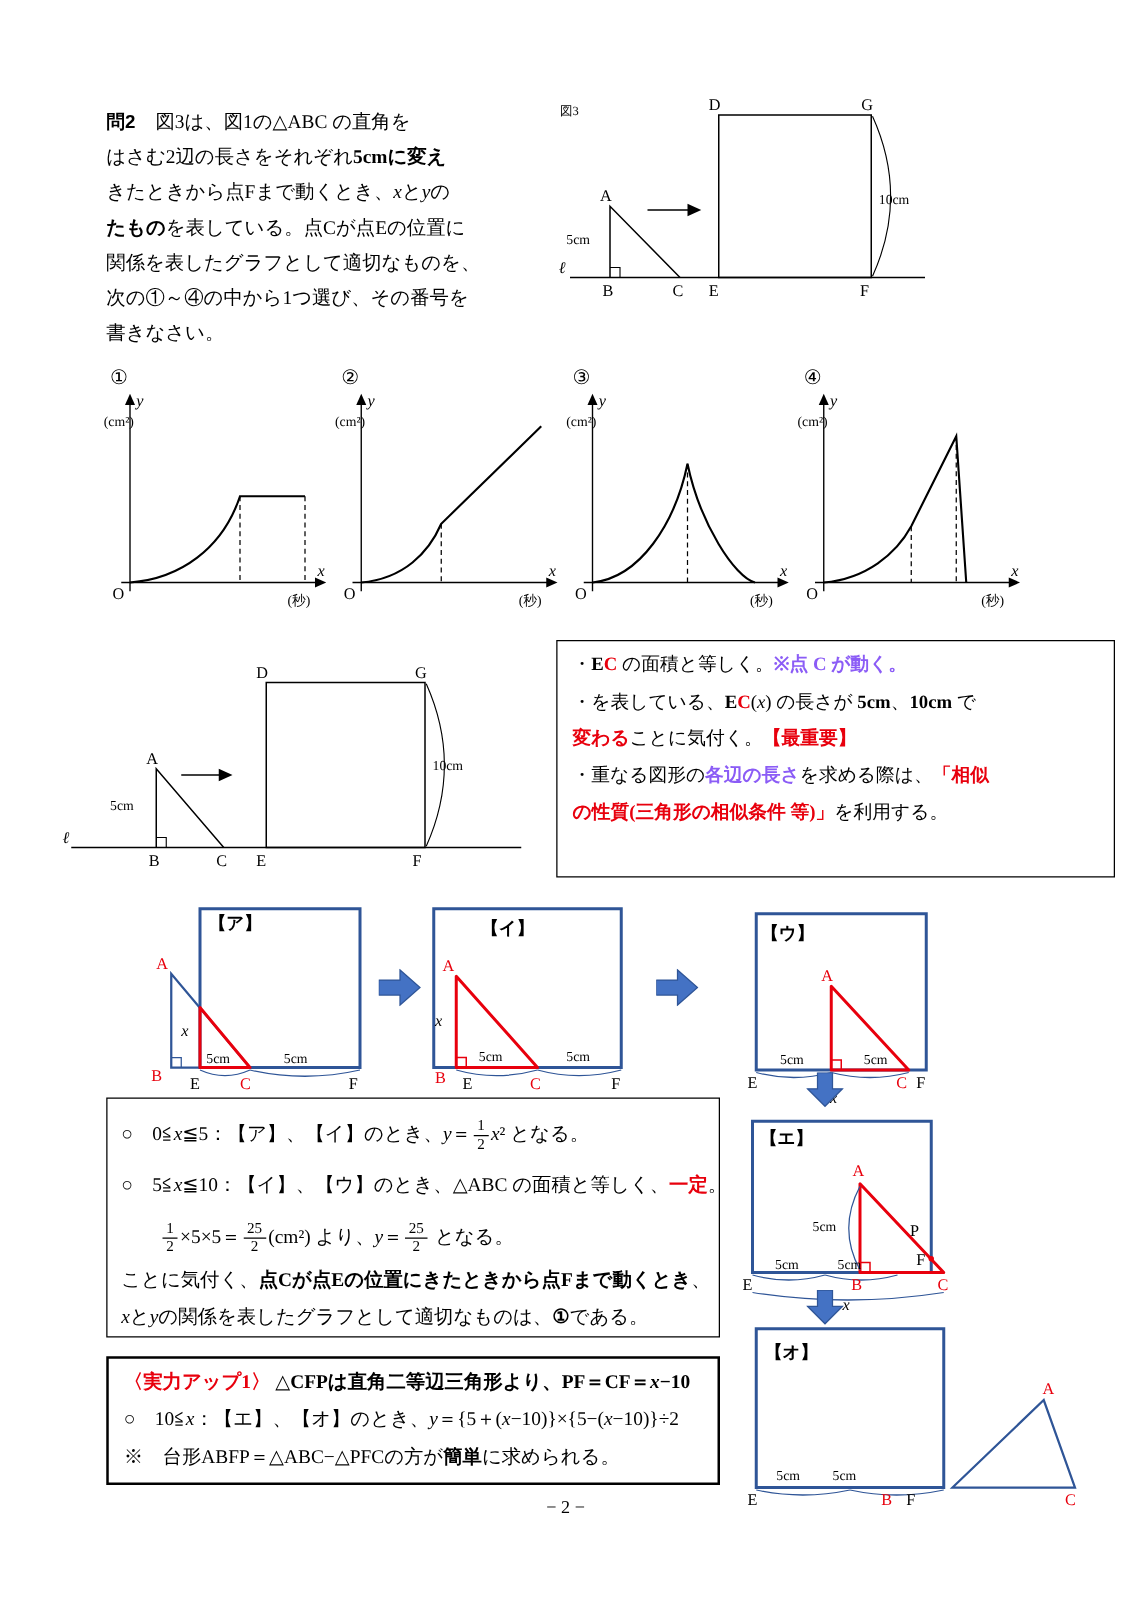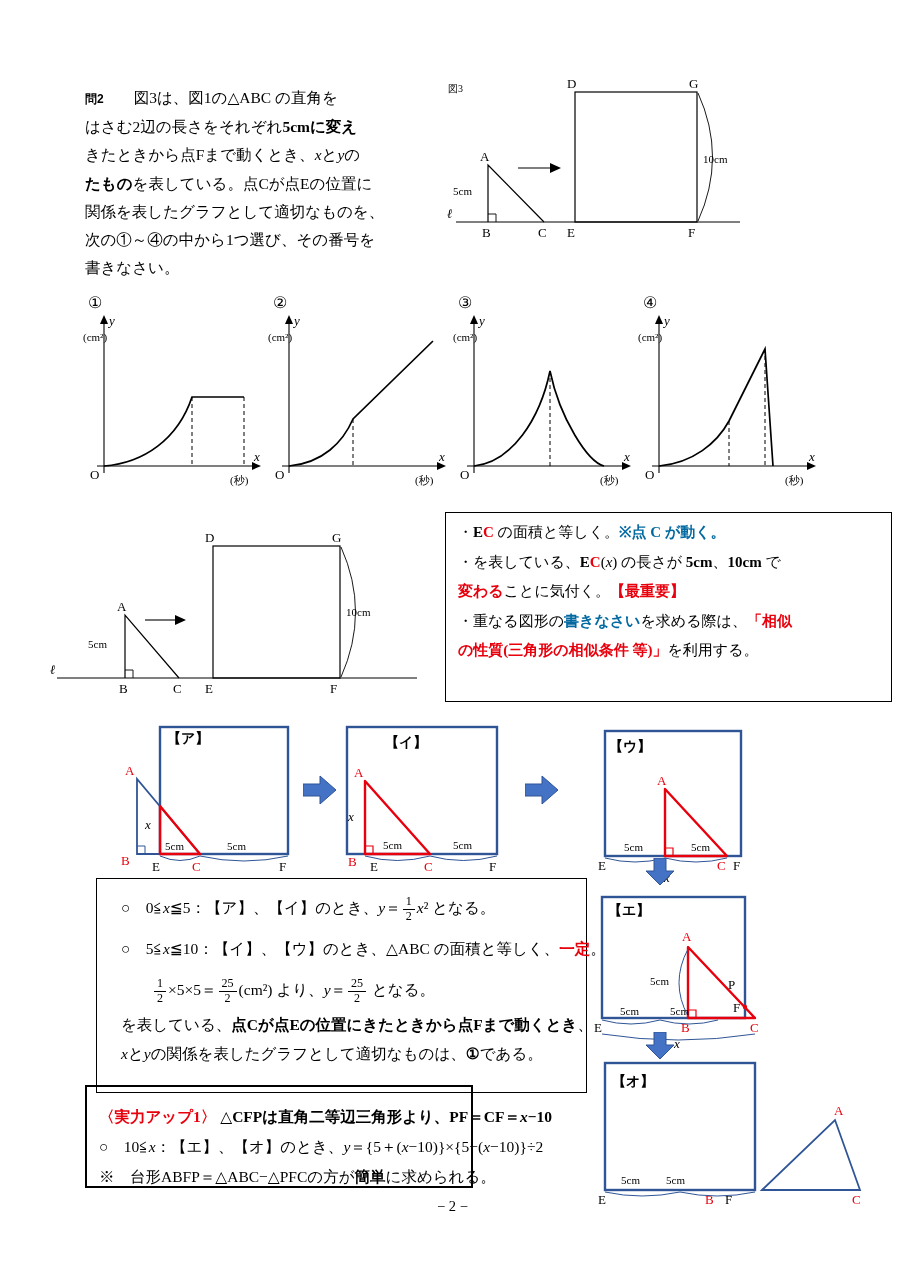--- a/index.html
+++ b/index.html
@@ -2,30 +2,30 @@
 <html><head>
 <meta charset="utf-8">
 <style>
   *{margin:0;padding:0;box-sizing:border-box}
   body{background:#dcdcdc;font-family:"Liberation Serif","DejaVu Serif",serif;color:#000}
   .page{position:relative;width:905px;height:1280px;background:#fff;margin:0 auto;overflow:hidden}
   .abs{position:absolute}
   .b{font-weight:bold}
   .it{font-style:italic}
   .red{color:#E8000D}
-  .blue{color:#0369a1}
+  .blue{color:#8b5cf6}
   .gothic{font-family:"Liberation Sans","DejaVu Sans",sans-serif;font-weight:bold}
   
   .frac{display:inline-flex;flex-direction:column;align-items:center;vertical-align:middle;line-height:1.15;font-size:0.78em;margin:0 2px}
   .frac .fn{border-bottom:1.2px solid #000;padding:0 3px}
   .frac .fd{padding:0 3px}
   
   .question{left:85px;top:84px;width:340px}
   .q-line{font-size:15.5px;line-height:28.2px;white-space:nowrap}
-  .qlabel{margin-right:30px;font-size:12px}
+  .qlabel{margin-right:16px;font-size:15px}
   
   svg text{font-family:"Liberation Serif","DejaVu Serif",serif;font-size:13px;fill:#000}
   svg text.red{fill:#E8000D}
   svg text.it{font-style:italic}
   svg text.small{font-size:11px}
   svg text.gothic{font-family:"Liberation Sans","DejaVu Sans",sans-serif;font-weight:bold;font-size:14px}
   
   .blk{stroke:#000;stroke-width:1.1;fill:none}
   .blk-f{stroke:#000;stroke-width:1.2;fill:none}
   .blk-thin{stroke:#000;stroke-width:0.9;fill:none}
@@ -36,24 +36,24 @@
   .tri-blue{fill:none;stroke:#2F5597;stroke-width:1.8}
   .tri-red{fill:none;stroke:#E8000D;stroke-width:2.4;stroke-linejoin:round}
   .red-thin{fill:none;stroke:#E8000D;stroke-width:1.2}
   .brace{fill:none;stroke:#2F5597;stroke-width:1}
   .flow{fill:#4472C4;stroke:#2F5597;stroke-width:1}
   
   .graph{position:absolute;top:295px;width:185px}
   .gnum{font-size:16px;height:16px;margin-left:6px;line-height:16px}
   
   .point-box{left:445px;top:512px;width:447px;height:190px;border:1.6px solid #000;padding:5px 12px;font-size:15px;line-height:29.5px;white-space:nowrap}
-  .sol-box{left:96px;top:878px;width:491px;height:215px;border:1.3px solid #000;padding:8px 24px;font-size:15.5px;white-space:nowrap}
+  .sol-box{left:85px;top:878px;width:491px;height:192px;border:1.3px solid #000;padding:8px 11px;font-size:15.5px;white-space:nowrap}
   .sol-frac{line-height:41px}
   .sol-text{line-height:29px}
-  .pow-box{left:85px;top:1085px;width:388px;height:103px;border:2.6px solid #000;padding:15px 12px;font-size:15.5px;line-height:30px;white-space:nowrap}
+  .pow-box{left:85px;top:1085px;width:491px;height:103px;border:2.6px solid #000;padding:4px 12px;font-size:15.5px;line-height:30px;white-space:nowrap}
   .fig3-title{left:448px;top:82px;font-size:10px}
   .page-num{left:0;top:1198px;width:905px;text-align:center;font-size:14.5px}
 </style>
 </head>
 <body>
 
 <div class="page">
 
   <div class="abs question">
     <div class="q-line"><span class="gothic qlabel">問2</span><span><span>図3は、図1の△ABC の直角を</span></span></div>
@@ -170,21 +170,21 @@
     <text x="160" y="193">E</text>
     <text x="285" y="193">F</text>
     <path d="M296,47 Q325,112 296,177" class="blk-thin"></path>
     <text x="301" y="116" class="small">10cm</text>
   </svg>
 
   <div class="abs point-box">
     <div><span>・</span><span class="b">E</span><span class="b red">C</span><span> の面積と等しく。</span><span class="b blue">※点 C が動く。</span></div>
     <div><span>・を表している、</span><span class="b">E</span><span class="b red">C</span><span>(</span><span class="it">x</span><span>) の長さが </span><span class="b">5cm</span><span>、</span><span class="b">10cm</span><span> で</span></div>
     <div><span class="b red">変わる</span><span>ことに気付く。</span><span class="b red">【最重要】</span></div>
-    <div><span>・重なる図形の</span><span class="b blue">書きなさい</span><span>を求める際は、</span><span class="b red">「相似</span></div>
+    <div><span>・重なる図形の</span><span class="b blue">各辺の長さ</span><span>を求める際は、</span><span class="b red">「相似</span></div>
     <div><span class="b red">の性質(三角形の相似条件 等)」</span><span>を利用する。</span></div>
   </div>
 
   <svg class="abs" style="left:115px;top:713px" width="195" height="168" viewBox="0 0 195 168">
     <rect x="45" y="14" width="128" height="127" class="sq"></rect>
     <path d="M22,66 L22,141 L85,141 Z" class="tri-blue"></path>
     <polyline points="22,133 30,133 30,141" class="brace"></polyline>
     <path d="M45,93 L85,141 L45,141 Z" class="tri-red"></path>
     <path d="M45,143 Q65,152 85,143" class="brace"></path>
     <path d="M85,143 Q129,153 173,143" class="brace"></path>
@@ -254,21 +254,21 @@
     <div class="sol-frac"><span>　　</span><span class="frac">
           <span class="fn">1</span>
           <span class="fd">2</span>
         </span><span>×5×5＝</span><span class="frac">
           <span class="fn">25</span>
           <span class="fd">2</span>
         </span><span>(cm²) より、</span><span class="it">y</span><span>＝</span><span class="frac">
           <span class="fn">25</span>
           <span class="fd">2</span>
         </span><span> となる。</span></div>
-    <div class="sol-text"><span>を表している、</span><span class="b">点Cが点Eの位置にきたときから点Fまで動くとき</span><span>、</span></div>
+    <div class="sol-text"><span>ことに気付く、</span><span class="b">点Cが点Eの位置にきたときから点Fまで動くとき</span><span>、</span></div>
     <div class="sol-text"><span class="it">x</span><span>と</span><span class="it">y</span><span>の関係を表したグラフとして適切なものは、</span><span class="b">①</span><span>である。</span></div>
   </div>
 
   <svg class="abs" style="left:590px;top:885px" width="200" height="170" viewBox="0 0 200 170">
     <rect x="12" y="12" width="143" height="121" class="sq"></rect>
     <path d="M98,62 L98,133 L165,133 Z" class="tri-red"></path>
     <polyline points="98,125 106,125 106,133" class="red-thin"></polyline>
     <circle cx="155" cy="122" r="2.2" fill="#E8000D"></circle>
     <path d="M98,64 Q80,98 98,131" class="brace"></path>
     <path d="M12,135 Q41,143 70,135" class="brace"></path>

